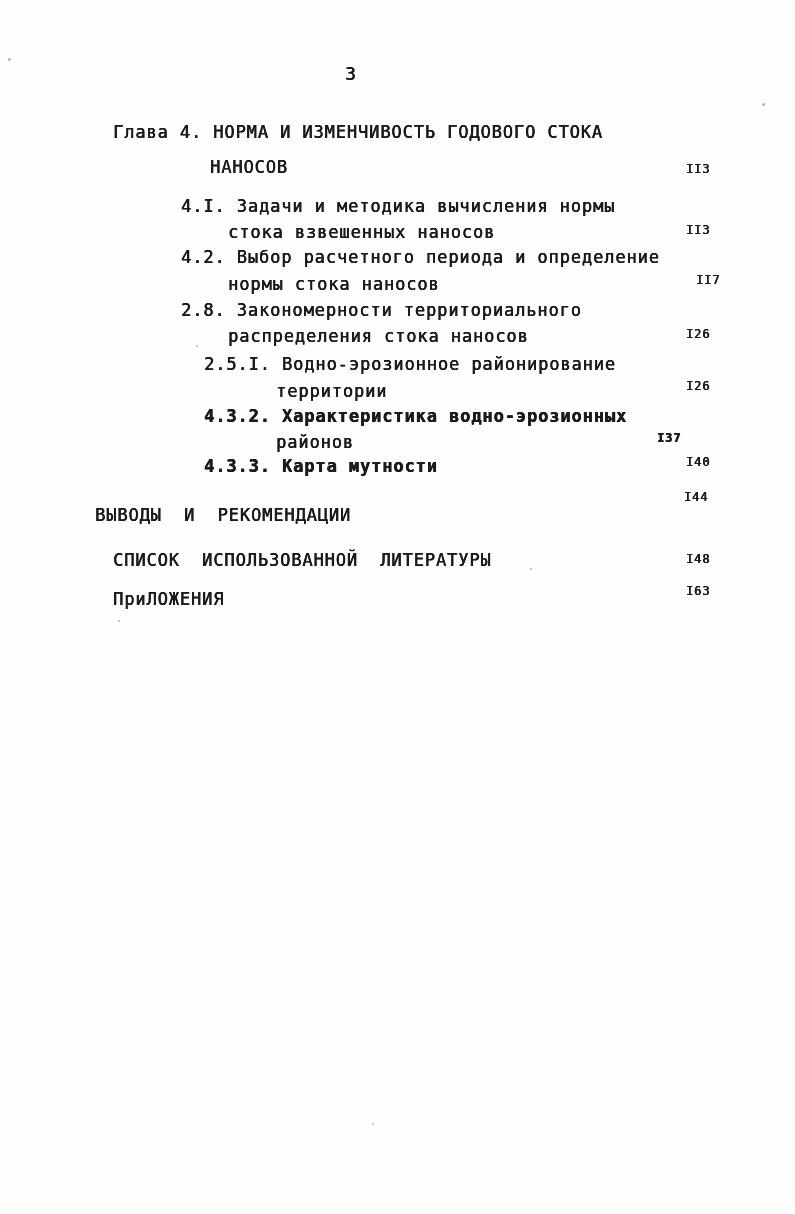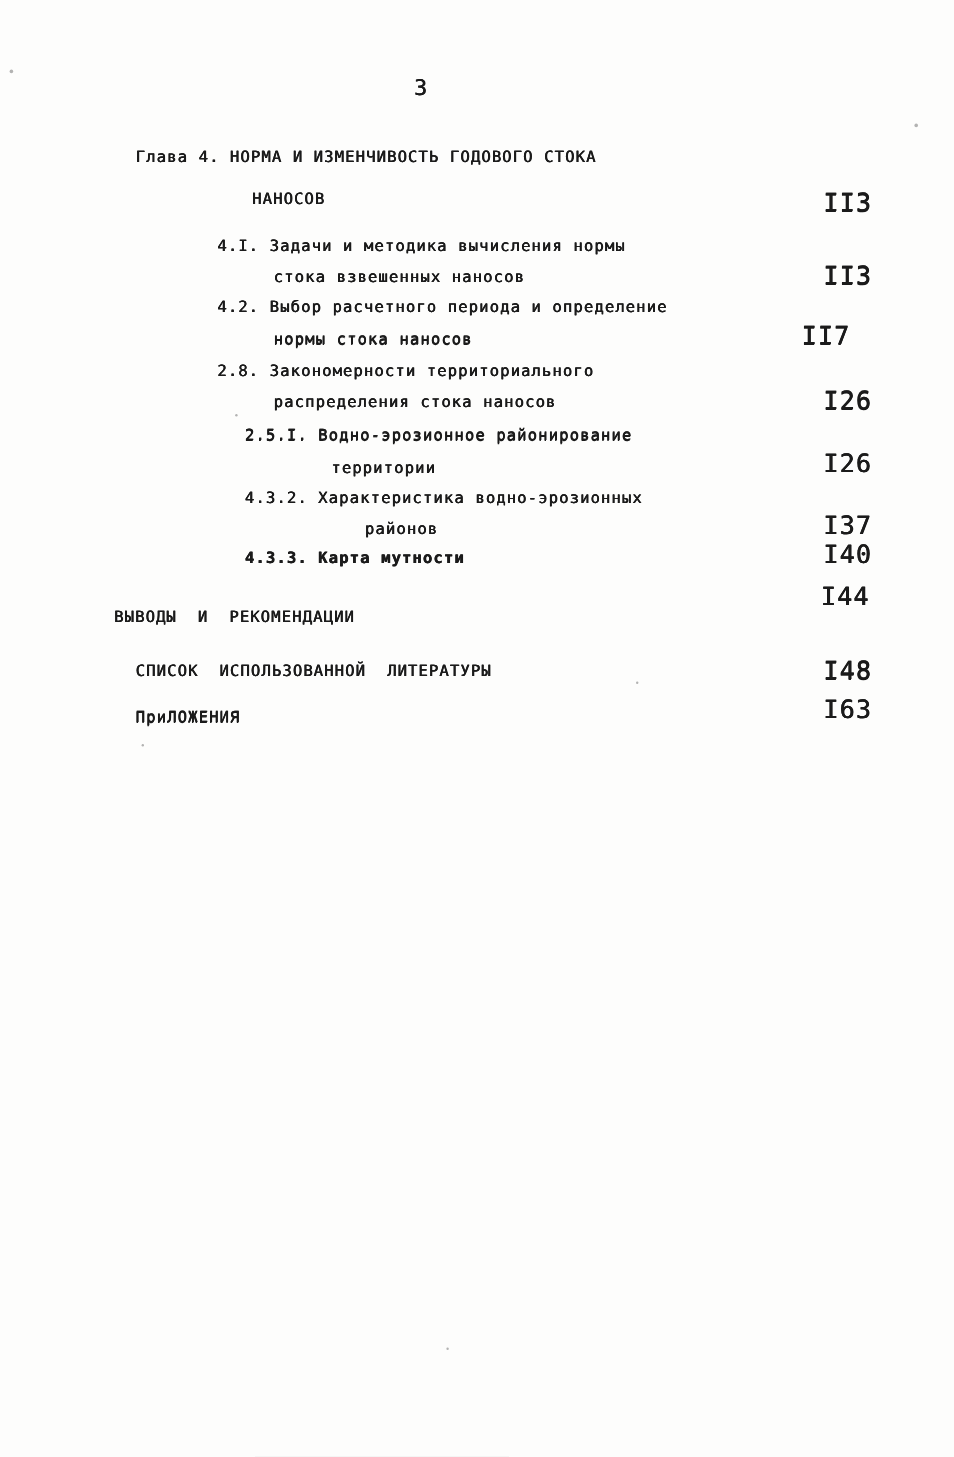--- a/index.html
+++ b/index.html
@@ -12,29 +12,29 @@
     width: 795px;
     height: 1214px;
     margin: 0 auto;
     background: #fdfdfc;
     overflow: hidden;
     font-family: "DejaVu Sans Mono", "Liberation Mono", monospace;
     color: #1b1b1b;
   }
   .ln {
     position: absolute;
-    font-size: 13px;
+    font-size: 17px;
     line-height: 20px;
     letter-spacing: 0.9px;
     white-space: pre;
     text-shadow: 0.4px 0 0 currentColor, 0 0.3px 0 currentColor;
   }
   .pgref {
     position: absolute;
-    font-size: 21px;
+    font-size: 12px;
     line-height: 20px;
     letter-spacing: 0.9px;
     white-space: pre;
     text-shadow: 0.4px 0 0 currentColor, 0 0.3px 0 currentColor;
   }
   .folio {
     position: absolute;
     font-size: 18px;
     line-height: 20px;
     text-shadow: 0.4px 0 0 currentColor, 0 0.3px 0 currentColor;
@@ -55,33 +55,33 @@
   <div class="ln" style="left:113px; top:122px;">Глава 4. НОРМА И ИЗМЕНЧИВОСТЬ ГОДОВОГО СТОКА</div>
   <div class="ln" style="left:210px; top:157px;">НАНОСОВ</div>
   <div class="pgref" style="left:686px; top:159px;">II3</div>
 
   <div class="ln" style="left:181px; top:196px;">4.I. Задачи и методика вычисления нормы</div>
   <div class="ln" style="left:228px; top:222px;">стока взвешенных наносов</div>
   <div class="pgref" style="left:686px; top:220px;">II3</div>
 
   <div class="ln" style="left:181px; top:247px;">4.2. Выбор расчетного периода и определение</div>
   <div class="ln" style="left:228px; top:274px;">нормы стока наносов</div>
-  <div class="pgref" style="left:668px; top:270px;">II7</div>
+  <div class="pgref" style="left:696px; top:270px;">II7</div>
 
   <div class="ln" style="left:181px; top:300px;">2.8. Закономерности территориального</div>
   <div class="ln" style="left:228px; top:326px;">распределения стока наносов</div>
   <div class="pgref" style="left:686px; top:324px;">I26</div>
 
   <div class="ln" style="left:204px; top:354px;">2.5.I. Водно-эрозионное районирование</div>
   <div class="ln" style="left:276px; top:381px;">территории</div>
   <div class="pgref" style="left:686px; top:376px;">I26</div>
 
-  <div class="ln" style="left:204px; top:406px;">4.3.2. Характеристика водно-эрозионных</div>
-  <div class="ln" style="left:276px; top:432px;margin-left:28px;">районов</div>
-  <div class="pgref" style="left:686px; top:428px;">I37</div>
+  <div class="ln" style="left:204px; top:406px;font-weight:bold;">4.3.2. Характеристика водно-эрозионных</div>
+  <div class="ln" style="left:276px; top:432px;">районов</div>
+  <div class="pgref" style="left:657px; top:428px;font-weight:bold;">I37</div>
 
   <div class="ln" style="left:204px; top:456px;font-weight:bold;">4.3.3. Карта мутности</div>
   <div class="pgref" style="left:686px; top:452px;">I40</div>
 
   <div class="ln" style="left:95px; top:505px;">ВЫВОДЫ  И  РЕКОМЕНДАЦИИ</div>
   <div class="pgref" style="left:684px; top:487px;">I44</div>
 
   <div class="ln" style="left:113px; top:550px;">СПИСОК  ИСПОЛЬЗОВАННОЙ  ЛИТЕРАТУРЫ</div>
   <div class="pgref" style="left:686px; top:549px;">I48</div>
 

